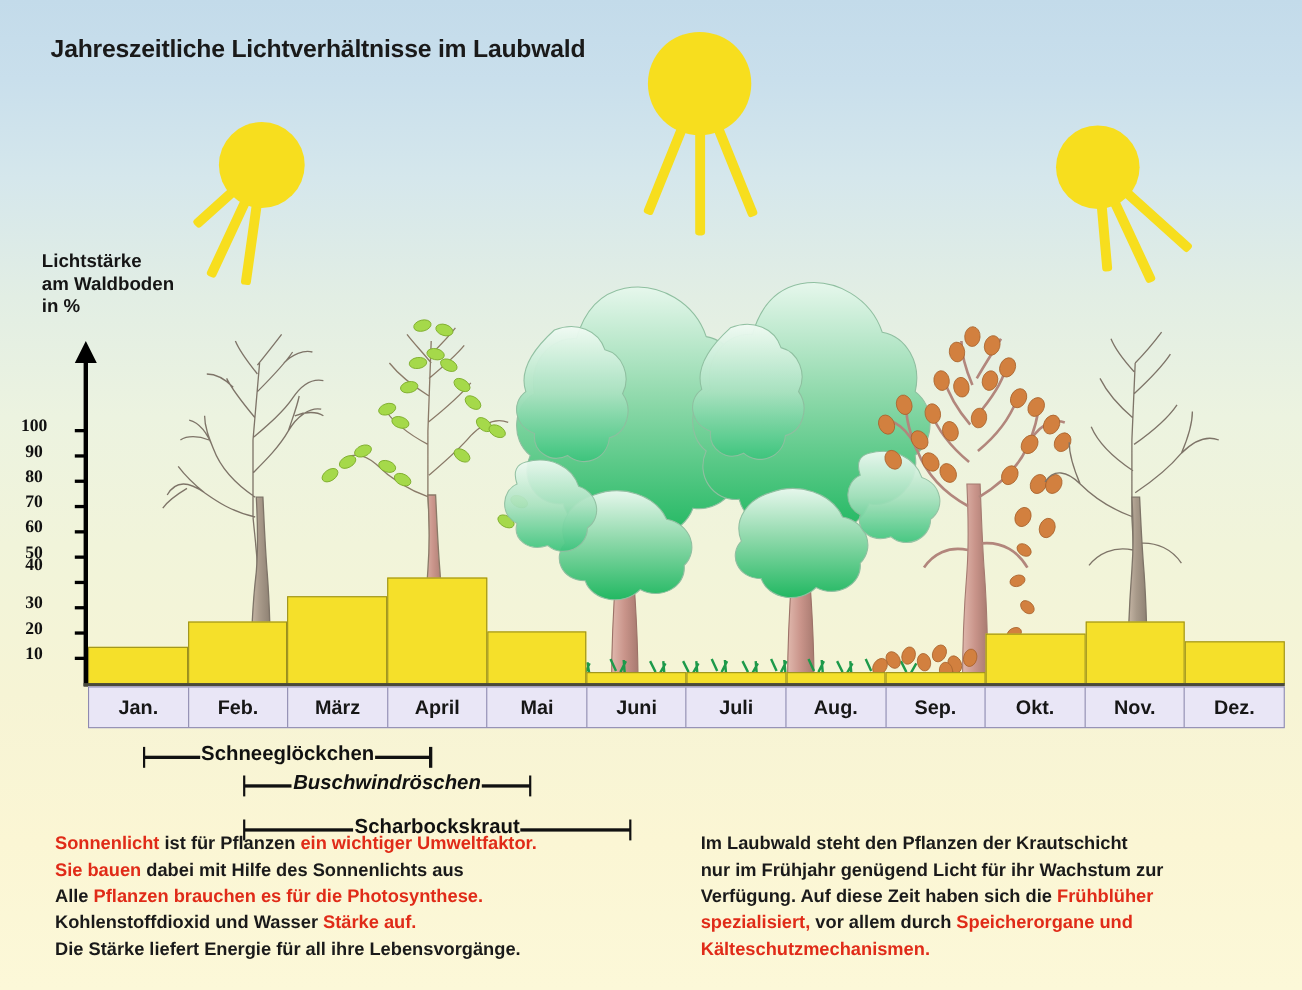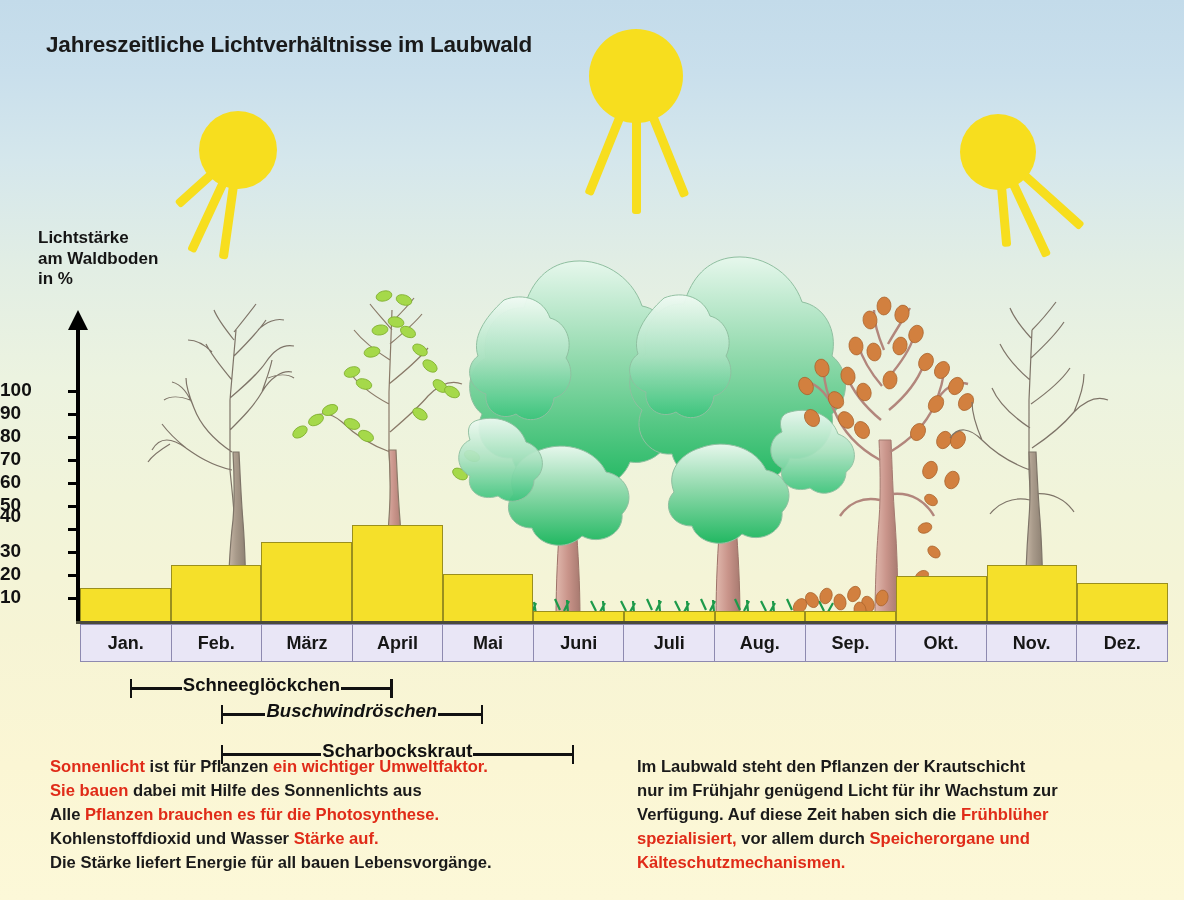--- a/index.html
+++ b/index.html
@@ -35,22 +35,22 @@
 
   
   #yaxis{left:76px;top:318px;width:4px;height:306px;background:#000;}
   #yarrow{
     left:68px;top:310px;width:0;height:0;
     border-left:10px solid transparent;border-right:10px solid transparent;
     border-bottom:20px solid #000;
   }
   .ytick{left:68px;width:12px;height:3px;background:#000;}
   .ylab{
-    width:62px;text-align:left;left:0px;
-    font-size:19px;font-weight:bold;color:#111;
+    width:62px;text-align:center;left:0px;
+    font-size:16px;font-weight:bold;color:#111;font-family:Liberation Serif, serif;
   }
 
   
   #plot{left:80px;top:320px;width:1088px;height:302px;}
   #baseline{left:76px;top:621px;width:1092px;height:3px;background:#4a4a3a;}
 
   .bar{
     position:absolute;bottom:0;
     background:#f5e02a;
     border:1px solid #9a8f1e;
@@ -412,21 +412,21 @@
         <div class="sp-line" style="left: 1px; width: 99.8px;"></div>
         <div class="sp-line" style="left: 252.8px; width: 99.8px;"></div>
       </div>
     </div>
 
   <div class="para" id="text-left">
       <div><span class="r">Sonnenlicht</span><span> ist für Pflanzen </span><span class="r">ein wichtiger Umweltfaktor.</span></div>
       <div><span class="r">Sie bauen</span><span> dabei mit Hilfe des Sonnenlichts aus</span></div>
       <div><span>Alle </span><span class="r">Pflanzen brauchen es für die Photosynthese.</span></div>
       <div><span>Kohlenstoffdioxid und Wasser </span><span class="r">Stärke auf.</span></div>
-      <div><span>Die Stärke liefert Energie für all bauen Lebensvorgänge.</span></div>
+      <div><span>Die Stärke liefert Energie für all ihre Lebensvorgänge.</span></div>
     </div>
   <div class="para" id="text-right">
       <div><span>Im Laubwald steht den Pflanzen der Krautschicht</span></div>
       <div><span>nur im Frühjahr genügend Licht für ihr Wachstum zur</span></div>
       <div><span>Verfügung. Auf diese Zeit haben sich die </span><span class="r">Frühblüher</span></div>
       <div><span class="r">spezialisiert,</span><span> vor allem durch </span><span class="r">Speicherorgane und</span></div>
       <div><span class="r">Kälteschutzmechanismen.</span></div>
     </div>
 
 </div>

